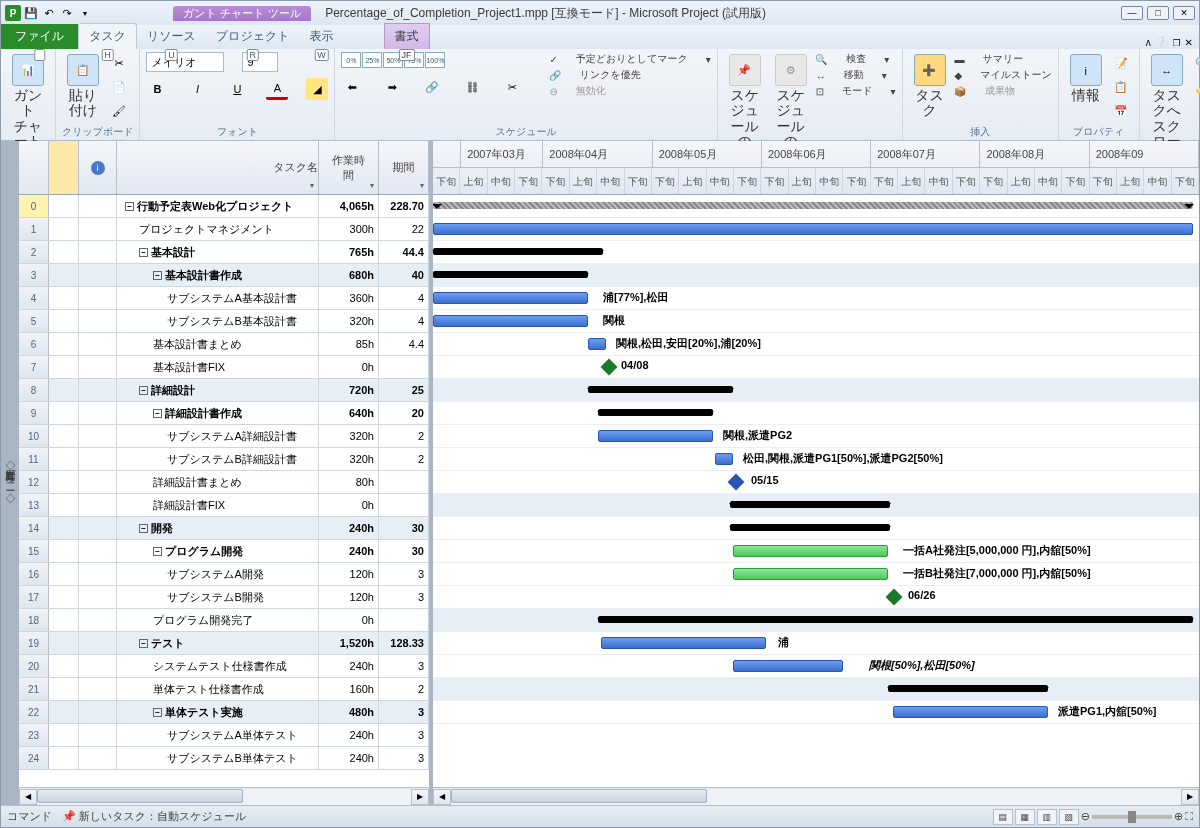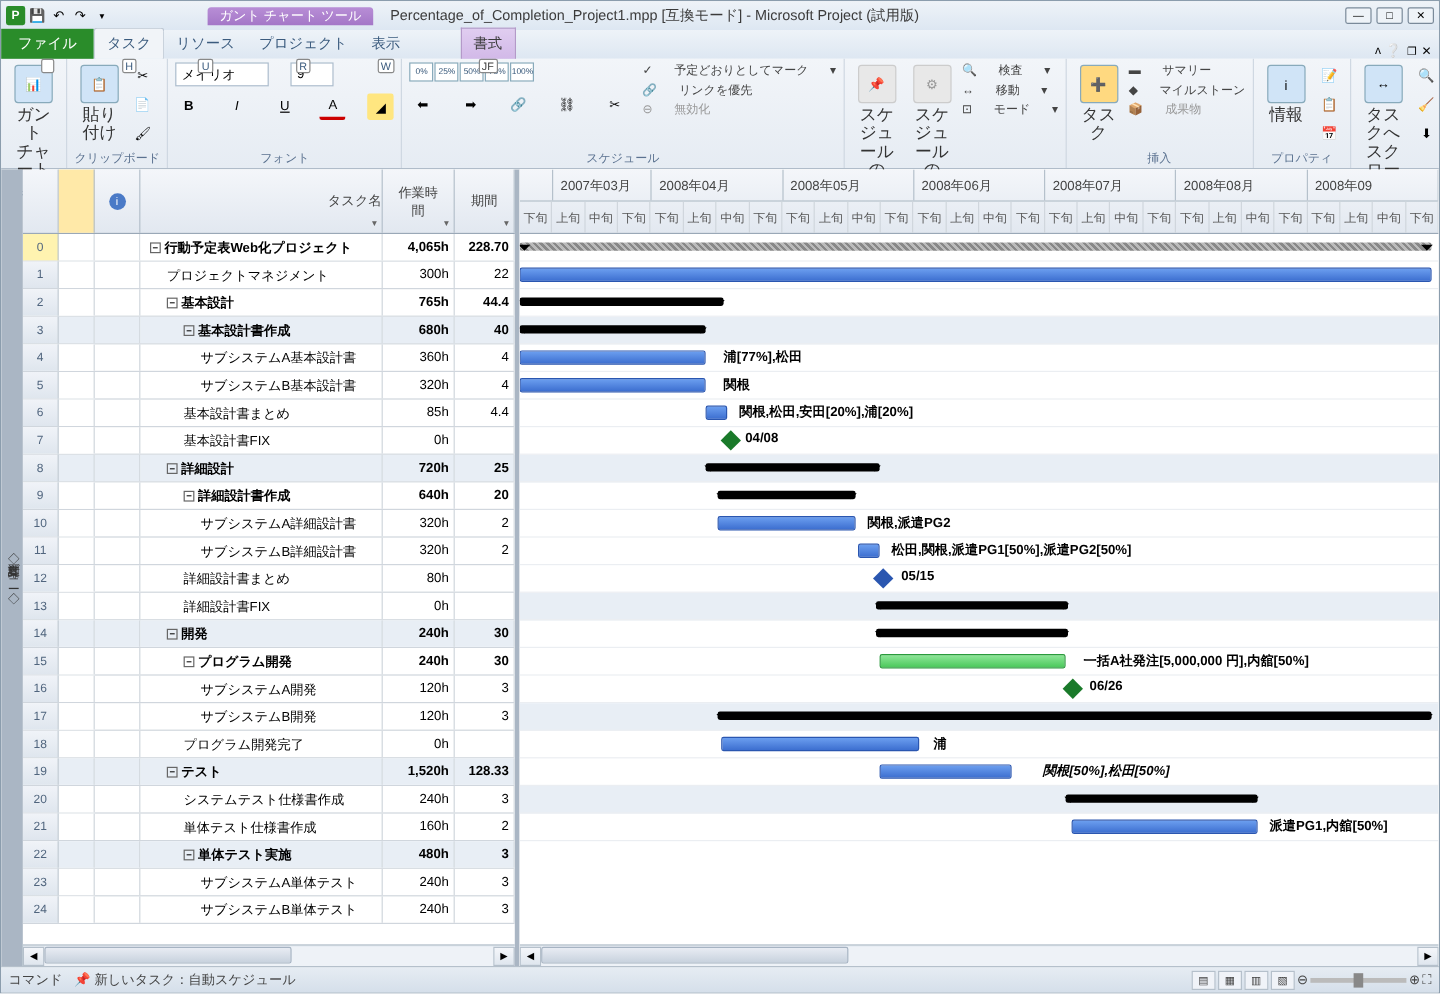--- a/index.html
+++ b/index.html
@@ -187,21 +187,21 @@
               <div class="pct">100%</div>
           </div>
           <div class="hstack" style="margin-top:6px;">
             <span class="smbtn">⬅</span>
             <span class="smbtn">➡</span>
             <span class="smbtn">🔗</span>
             <span class="smbtn">⛓</span>
             <span class="smbtn">✂</span>
           </div>
         </div>
-        <div class="vstack" style="margin-left:8px;">
+        <div class="vstack" style="margin-left:22px;">
           <div class="hstack minilabel">✓ <span>予定どおりとしてマーク</span> ▾</div>
           <div class="hstack minilabel">🔗 <span>リンクを優先</span></div>
           <div class="hstack minilabel disabled">⊖ <span>無効化</span></div>
         </div>
       </div>
       <div class="rgroup-label">スケジュール</div>
     </div>
     <div class="rgroup">
       <div class="rgroup-body">
         <div class="bigbtn disabled">
@@ -593,20 +593,24 @@
             </div>
             <div class="grow shaded">
               <div class="bar summary-bar" style="left:297px;width:160px;"></div>
             </div>
             <div class="grow">
               <div class="bar summary-bar" style="left:297px;width:160px;"></div>
             </div>
             <div class="grow">
               <div class="bar green" style="left:300px;width:155px;"></div>
               <div class="barlabel" style="left:470px;">一括A社発注[5,000,000 円],内舘[50%]</div>
+            </div>
+            <div class="grow">
+              <div class="bar green" style="left:300px;width:155px;"></div>
+              <div class="barlabel" style="left:470px;">一括B社発注[7,000,000 円],内舘[50%]</div>
             </div>
             <div class="grow">
               <div class="milestone done" style="left:455px;"></div>
               <div class="barlabel" style="left:475px;">06/26</div>
             </div>
             <div class="grow shaded">
               <div class="bar summary-bar" style="left:165px;width:595px;"></div>
             </div>
             <div class="grow">
               <div class="bar task" style="left:168px;width:165px;"></div>

